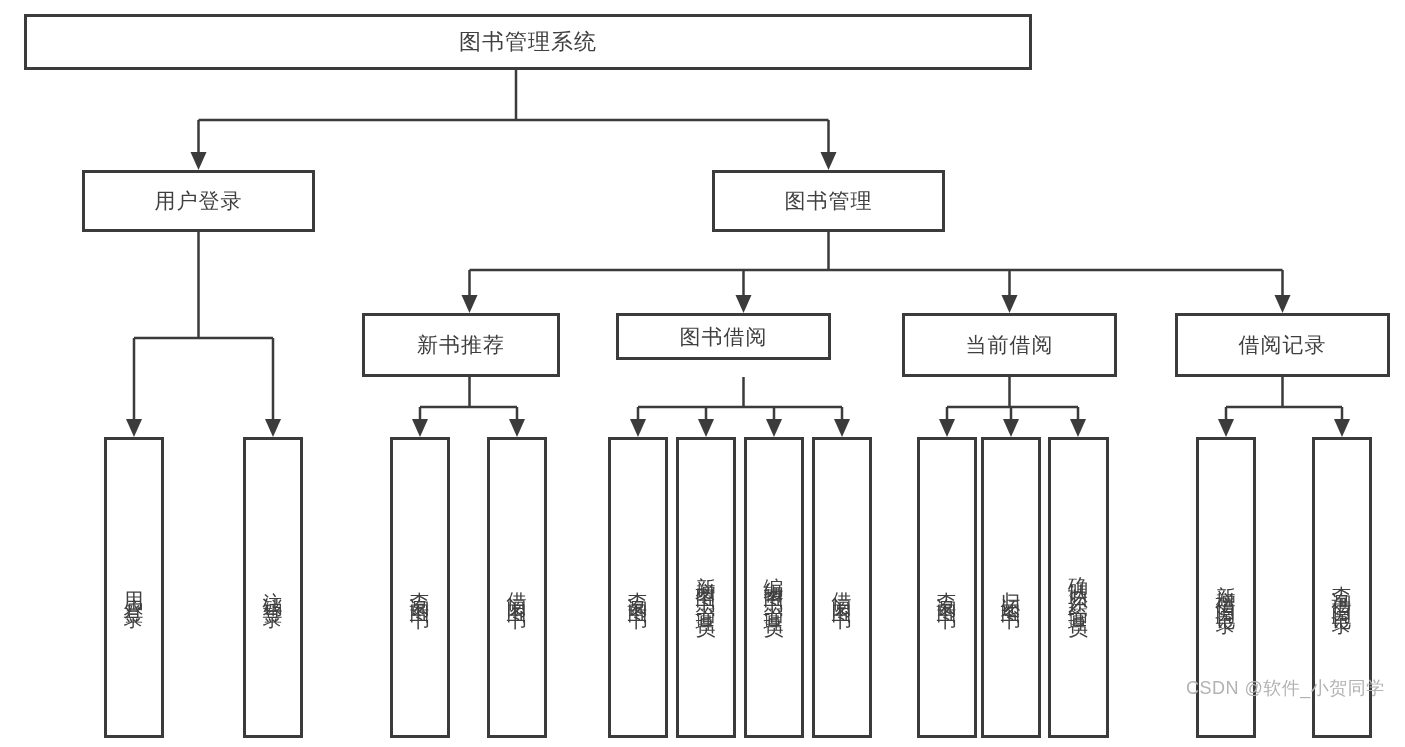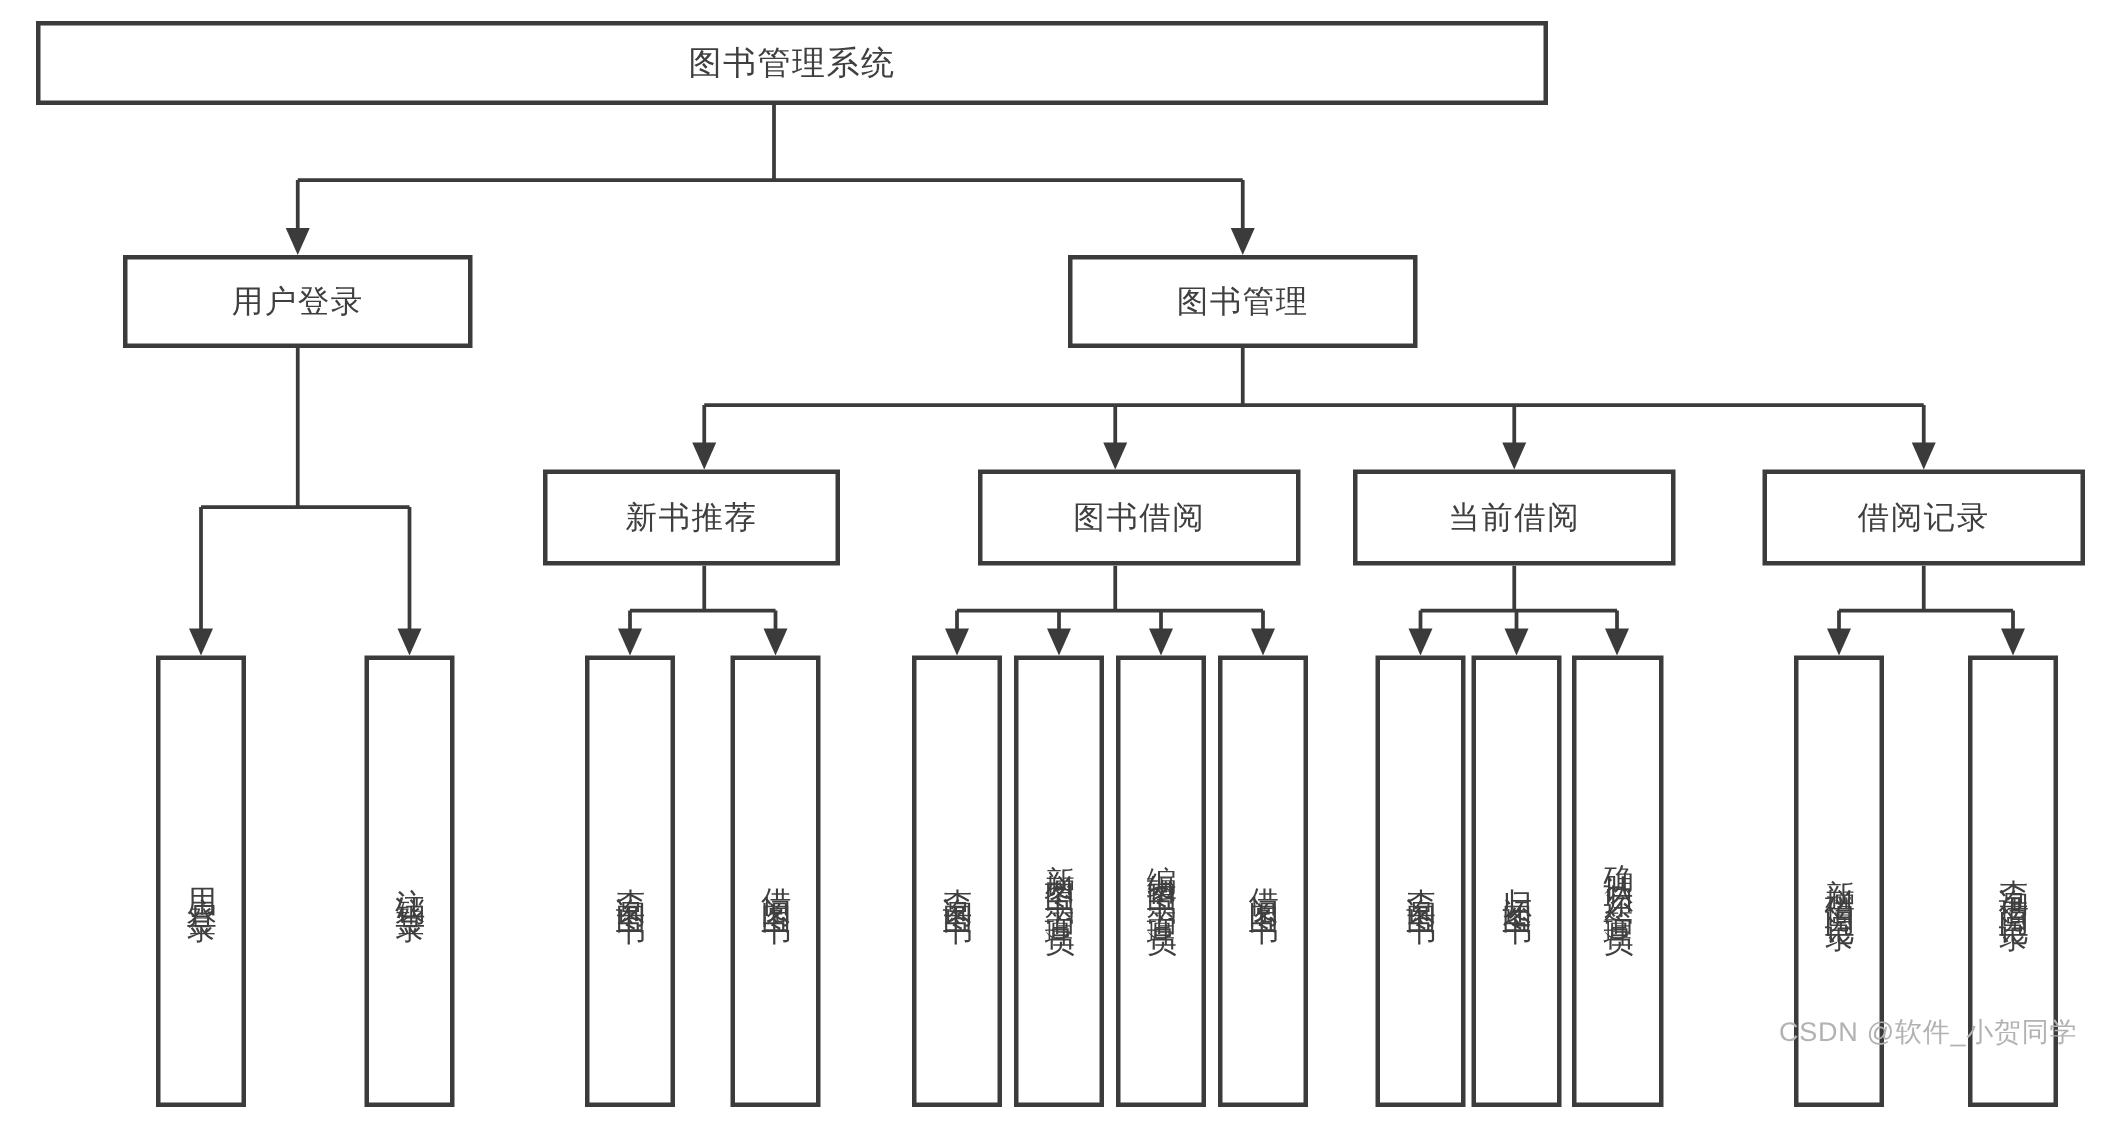--- a/index.html
+++ b/index.html
@@ -97,21 +97,21 @@
     <polygon points="1218,419 1234,419 1226,437"></polygon>
     <polygon points="1334,419 1350,419 1342,437"></polygon>
   </svg>
 
   <div class="node h root" style="left:24px; top:14px; width:1008px; height:56px">图书管理系统</div>
 
   <div class="node h" style="left:82px; top:170px; width:233px; height:62px">用户登录</div>
   <div class="node h" style="left:712px; top:170px; width:233px; height:62px">图书管理</div>
 
   <div class="node h" style="left:362px; top:313px; width:198px; height:64px">新书推荐</div>
-  <div class="node h" style="left:652px; top:313px; width:215px; height:64px">图书借阅</div>
+  <div class="node h" style="left:616px; top:313px; width:215px; height:47px">图书借阅</div>
   <div class="node h" style="left:1175px; top:313px; width:215px; height:64px">借阅记录</div>
   <div class="node h" style="left:902px; top:313px; width:215px; height:64px">当前借阅</div>
 
   <div class="node v" style="left:104px; top:437px; width:60px; height:301px">用户登录</div>
   <div class="node v" style="left:243px; top:437px; width:60px; height:301px">注销登录</div>
 
   <div class="node v" style="left:390px; top:437px; width:60px; height:301px">查询图书</div>
   <div class="node v" style="left:487px; top:437px; width:60px; height:301px">借阅图书</div>
 
   <div class="node v" style="left:608px; top:437px; width:60px; height:301px">查询图书</div>

